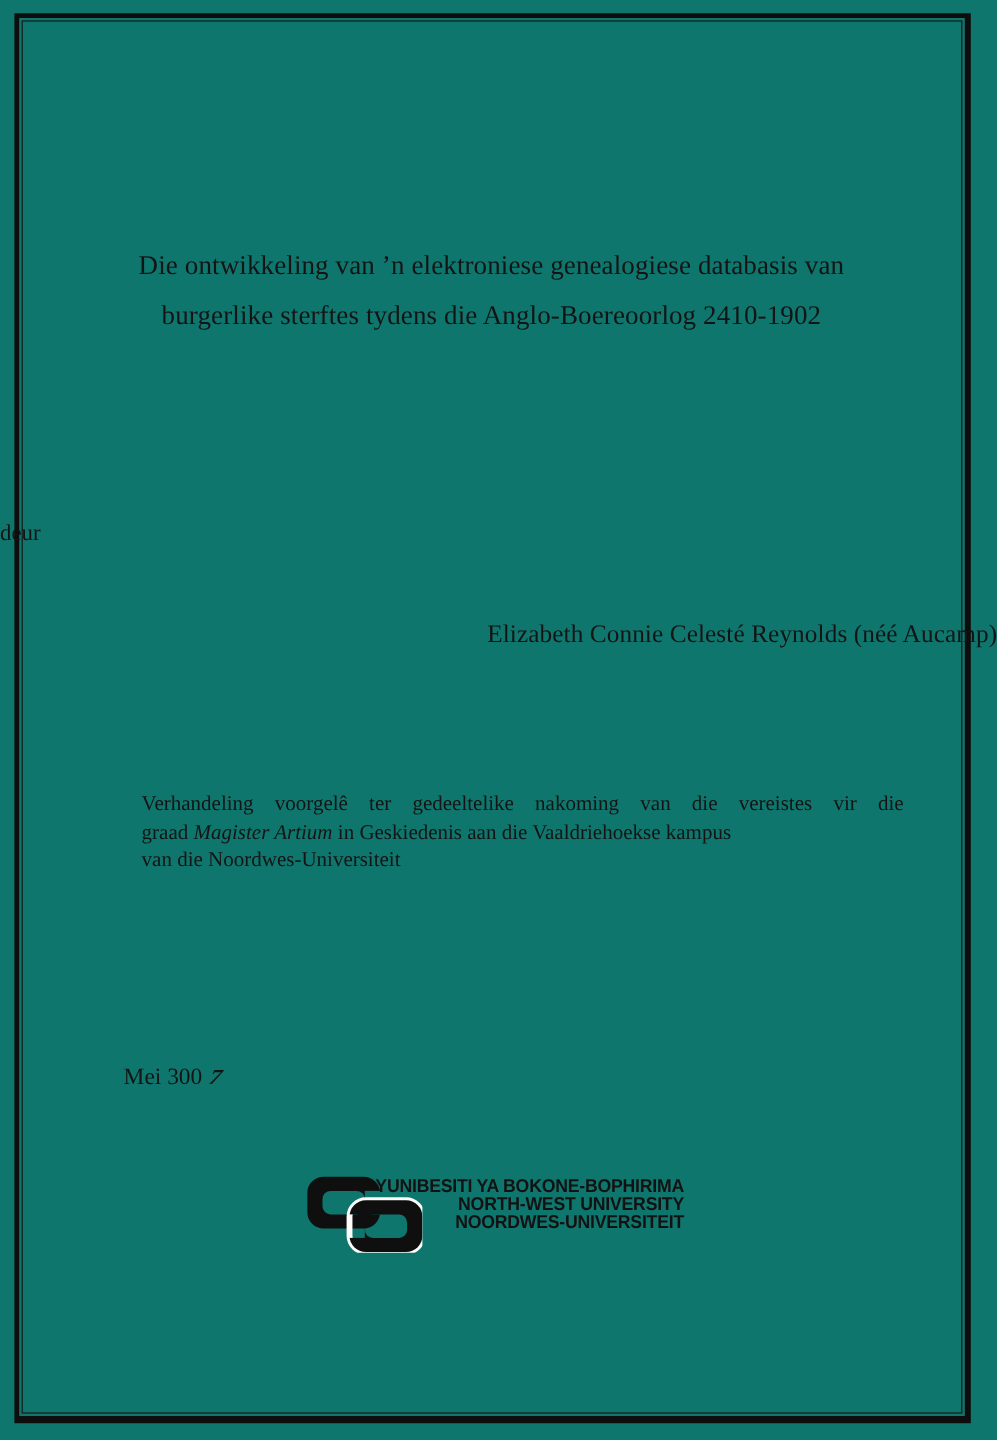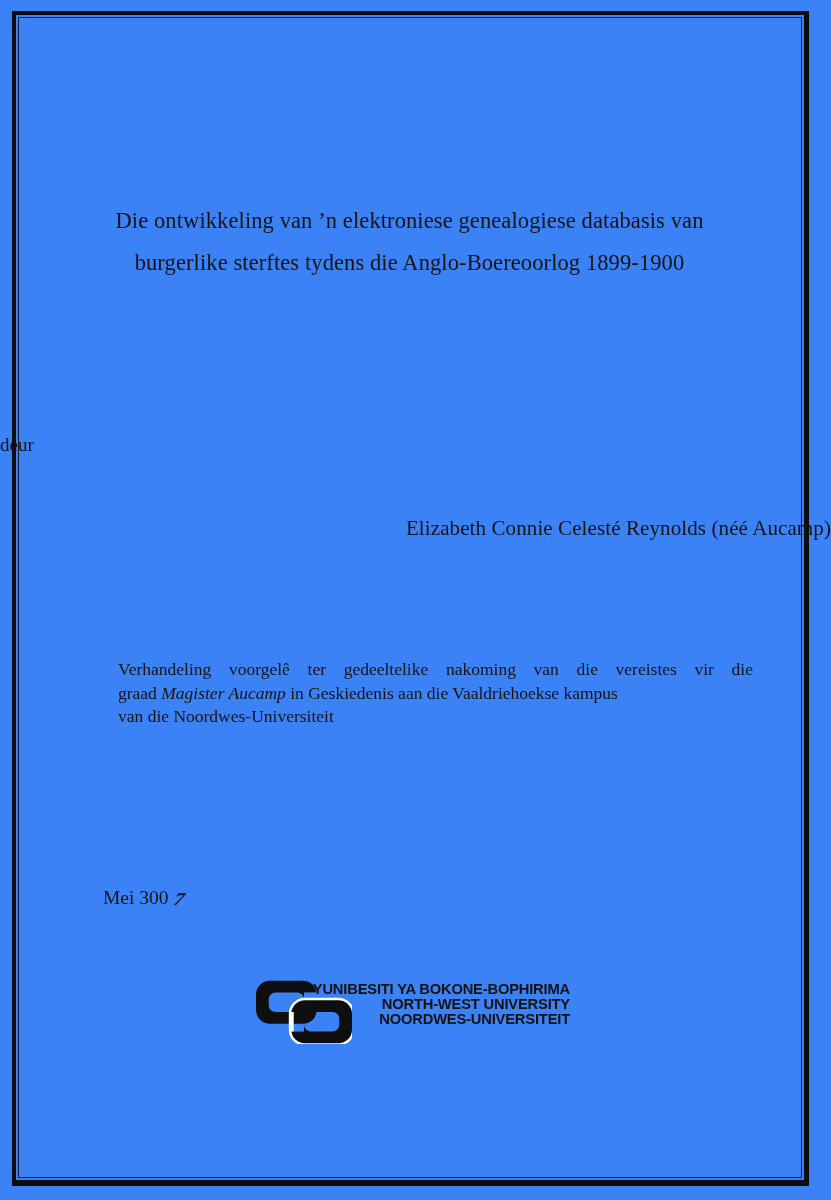--- a/index.html
+++ b/index.html
@@ -5,21 +5,21 @@
   html, body {
     margin: 0;
     padding: 0;
     background: #e8e8e6;
   }
   .page {
     position: relative;
     width: 831px;
     height: 1200px;
     margin: 0 auto;
-    background: #3b82f6;
+    background: #0f766e;
     color: #141414;
     font-family: "Liberation Serif", "DejaVu Serif", serif;
     overflow: hidden;
   }
   
   .frame {
     position: absolute;
     left: 12px; top: 11px; right: 22px; bottom: 14px;
     border-style: solid;
     border-color: #0d0d0d;
@@ -101,30 +101,30 @@
 <body>
 
 <div class="page">
 
   <div class="frame">
     <div class="frame-inner"></div>
   </div>
 
   <div class="title-block">
     <div>Die ontwikkeling van ’n elektroniese genealogiese databasis van</div>
-    <div>burgerlike sterftes tydens die Anglo-Boereoorlog 1899-1900</div>
+    <div>burgerlike sterftes tydens die Anglo-Boereoorlog 2410-1902</div>
   </div>
 
   <div class="byline">deur</div>
 
   <div class="author">Elizabeth Connie Celesté Reynolds (néé Aucamp)</div>
 
   <div class="statement">
     <div class="just">Verhandeling voorgelê ter gedeeltelike nakoming van die vereistes vir die</div>
-    <div><span>graad </span><span class="italic">Magister Aucamp</span><span> in Geskiedenis aan die Vaaldriehoekse kampus</span></div>
+    <div><span>graad </span><span class="italic">Magister Artium</span><span> in Geskiedenis aan die Vaaldriehoekse kampus</span></div>
     <div>van die Noordwes-Universiteit</div>
   </div>
 
   <div class="supervisor-block">
     <div><span>Mei 300</span><span class="odd-seven">7</span></div>
   </div>
 
   <svg class="logo-mark" viewBox="0 0 98 64" xmlns="http://www.w3.org/2000/svg" aria-hidden="true">
     <defs>
       <mask id="cmask" maskUnits="userSpaceOnUse" x="-12" y="-12" width="122" height="92">

